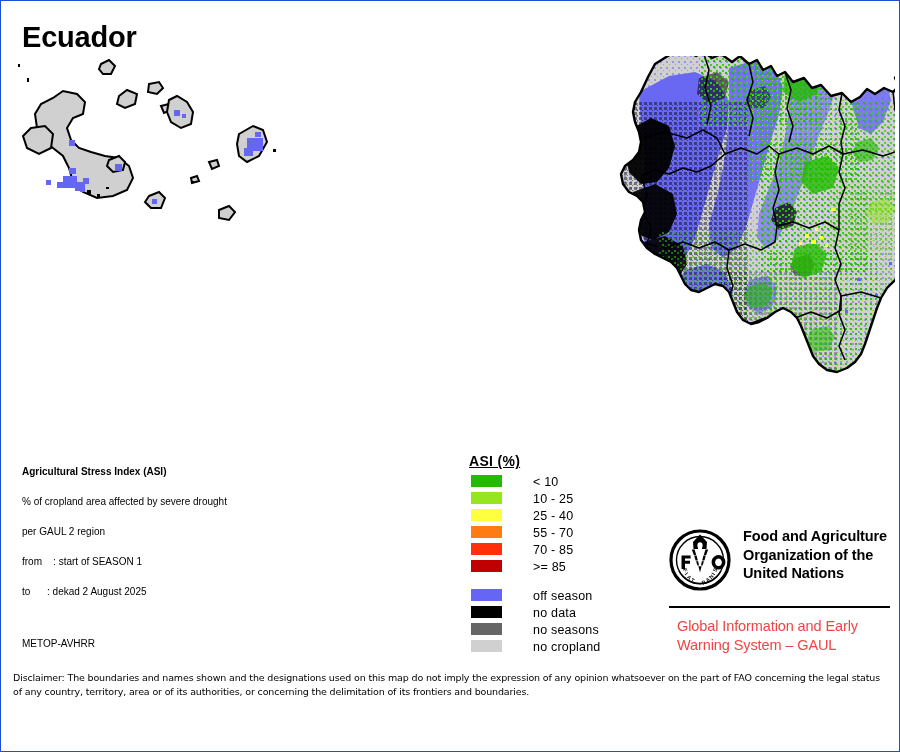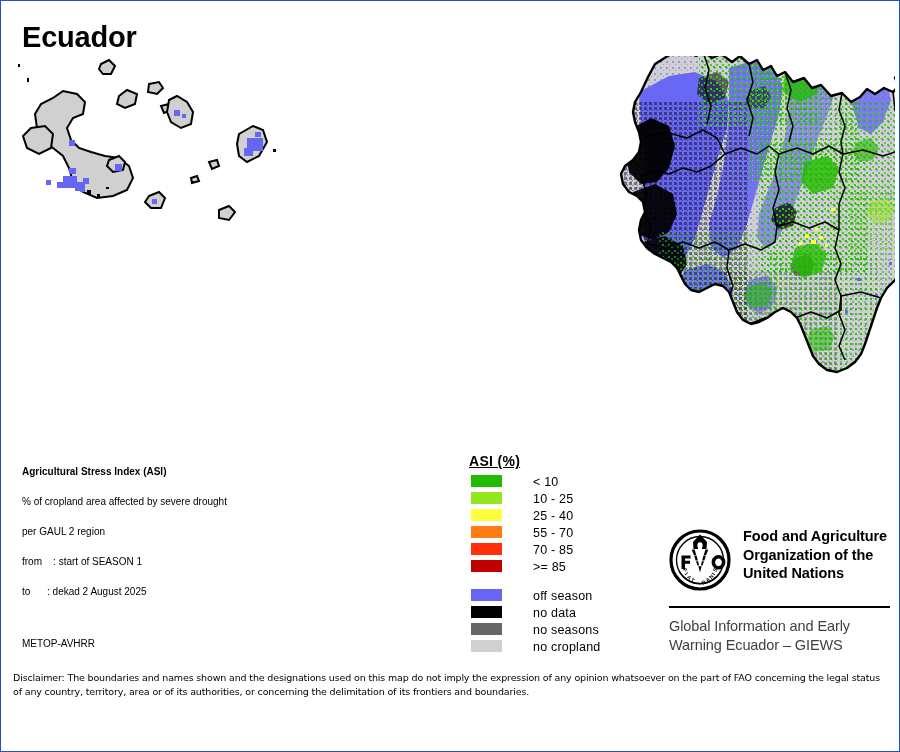--- a/index.html
+++ b/index.html
@@ -118,22 +118,23 @@
   }
   #fao-rule {
     border-top: 2px solid #000;
     margin-top: 11px;
     width: 221px;
   }
   #giews-name {
     margin-top: 9px;
     font-size: 14.5px;
     line-height: 19px;
-    color: #404040;
+    color: #ef4444;
     letter-spacing: -0.1px;
+    margin-left: 8px;
   }
 
   
   #disclaimer {
     position: absolute;
     left: 12px;
     top: 670px;
     width: 876px;
     font-size: 9.5px;
     line-height: 13.5px;
@@ -534,19 +535,19 @@
       </div>
       <div id="fao-name">
         <div>Food and Agriculture</div>
         <div>Organization of the</div>
         <div>United Nations</div>
       </div>
     </div>
     <div id="fao-rule"></div>
     <div id="giews-name">
       <div>Global Information and Early</div>
-      <div>Warning Ecuador – GIEWS</div>
+      <div>Warning System – GAUL</div>
     </div>
   </div>
 
   <div id="disclaimer">Disclaimer: The boundaries and names shown and the designations used on this map do not imply the expression of any opinion whatsoever on the part of FAO concerning the legal status of any country, territory, area or of its authorities, or concerning the delimitation of its frontiers and boundaries.</div>
 
 </div>
 
 </body></html>

